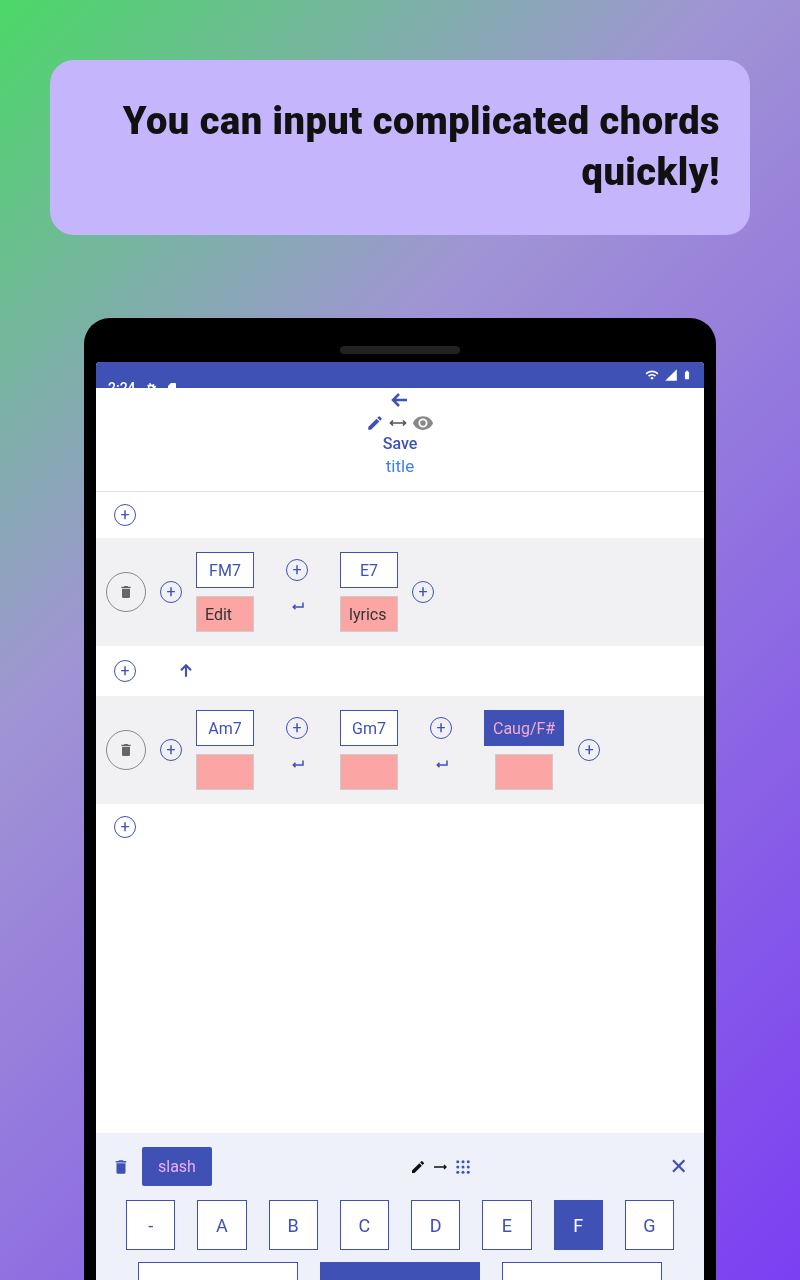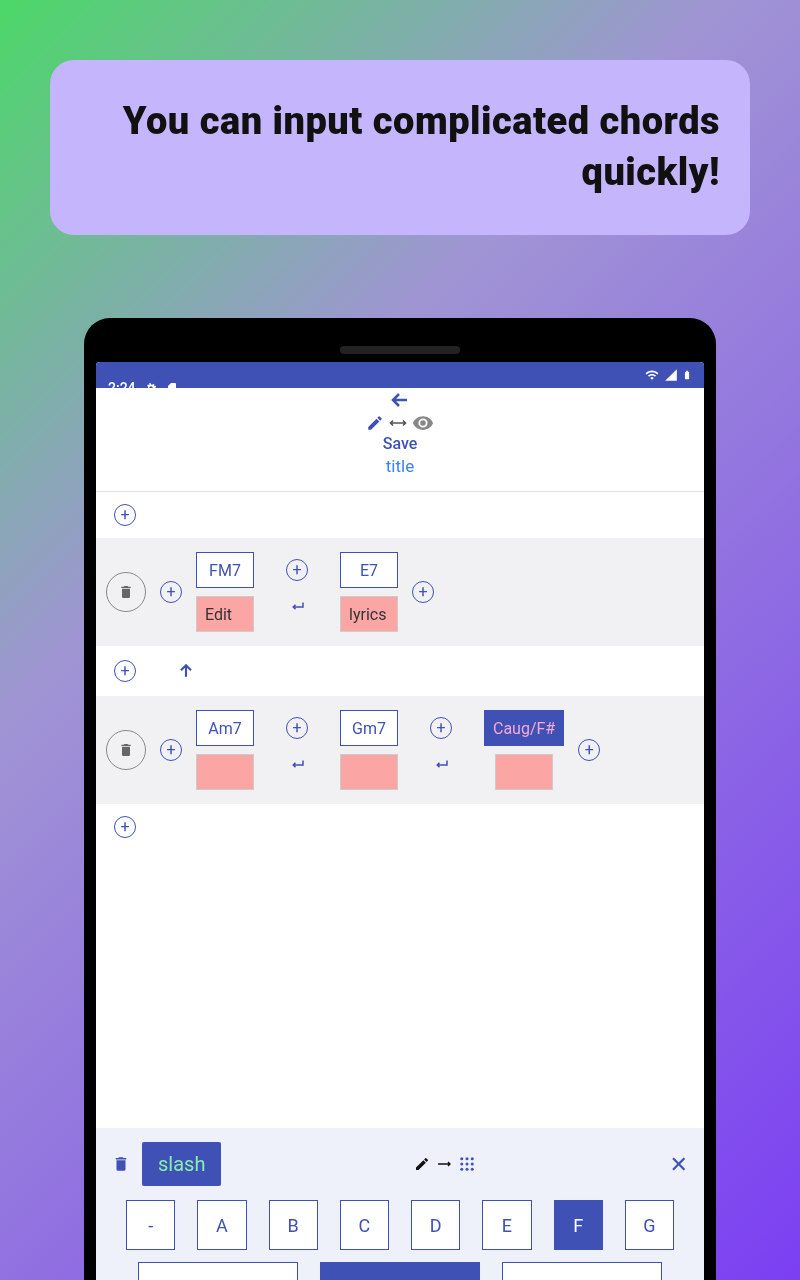--- a/index.html
+++ b/index.html
@@ -174,23 +174,23 @@
   .kb-top {
     display: flex;
     align-items: center;
     justify-content: space-between;
     padding: 4px 6px 14px 6px;
   }
   .kb-top-left { display:flex; align-items:center; gap:12px;}
   .kb-del { color: #3f51b5; font-size: 20px; }
   .slash-btn {
     background: #3f51b5;
-    color: #86efac;
+    color: #f0abfc;
     padding: 10px 16px;
-    font-size: 20px;
+    font-size: 16px;
     border-radius: 2px;
   }
   .kb-mode { display: flex; align-items: center; gap: 6px; }
   .kb-close { color: #3f51b5; font-size: 22px; font-weight: 300; }
   .kb-row { display: flex; gap: 22px; justify-content: center; padding: 0 20px; }
   .kb-key {
     width: 54px; height: 50px;
     border: 1.5px solid #3f51b5;
     background: #fff;
     color: #3f51b5;

